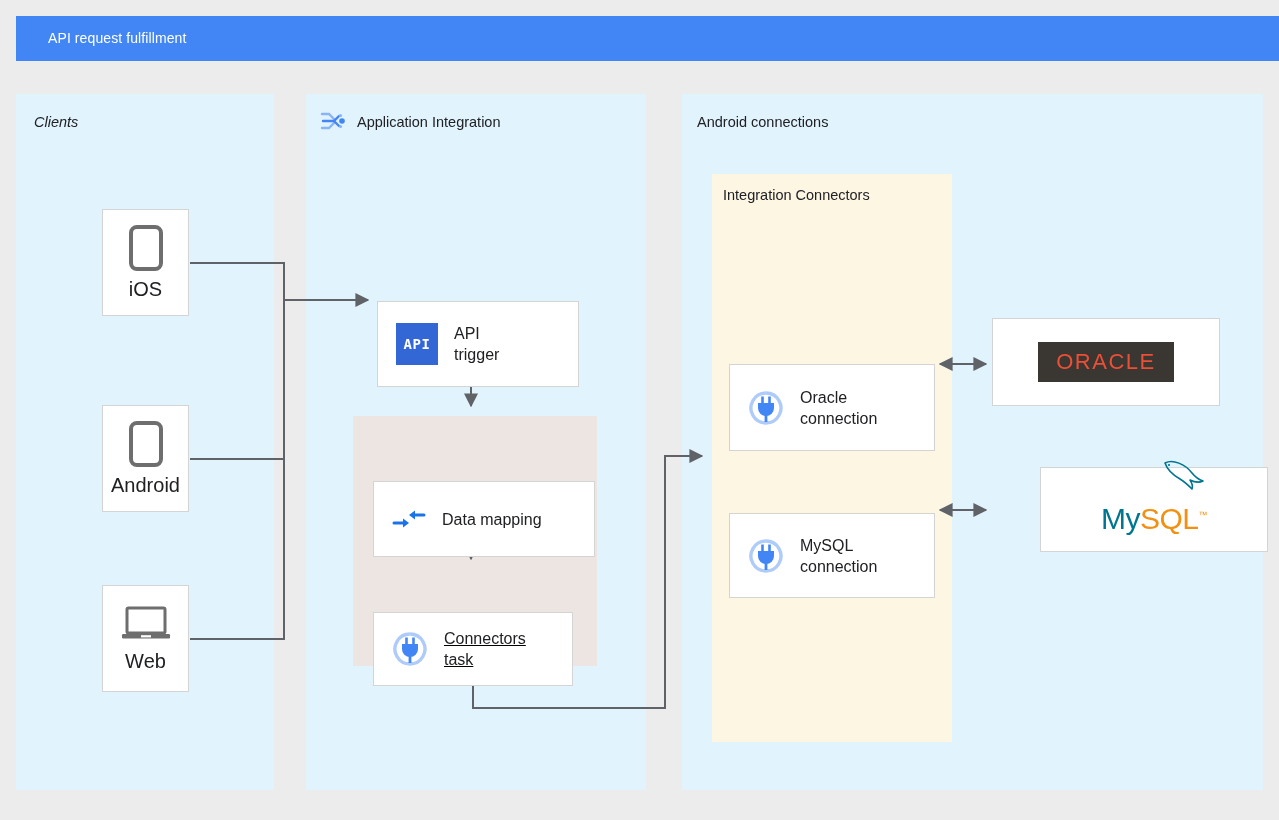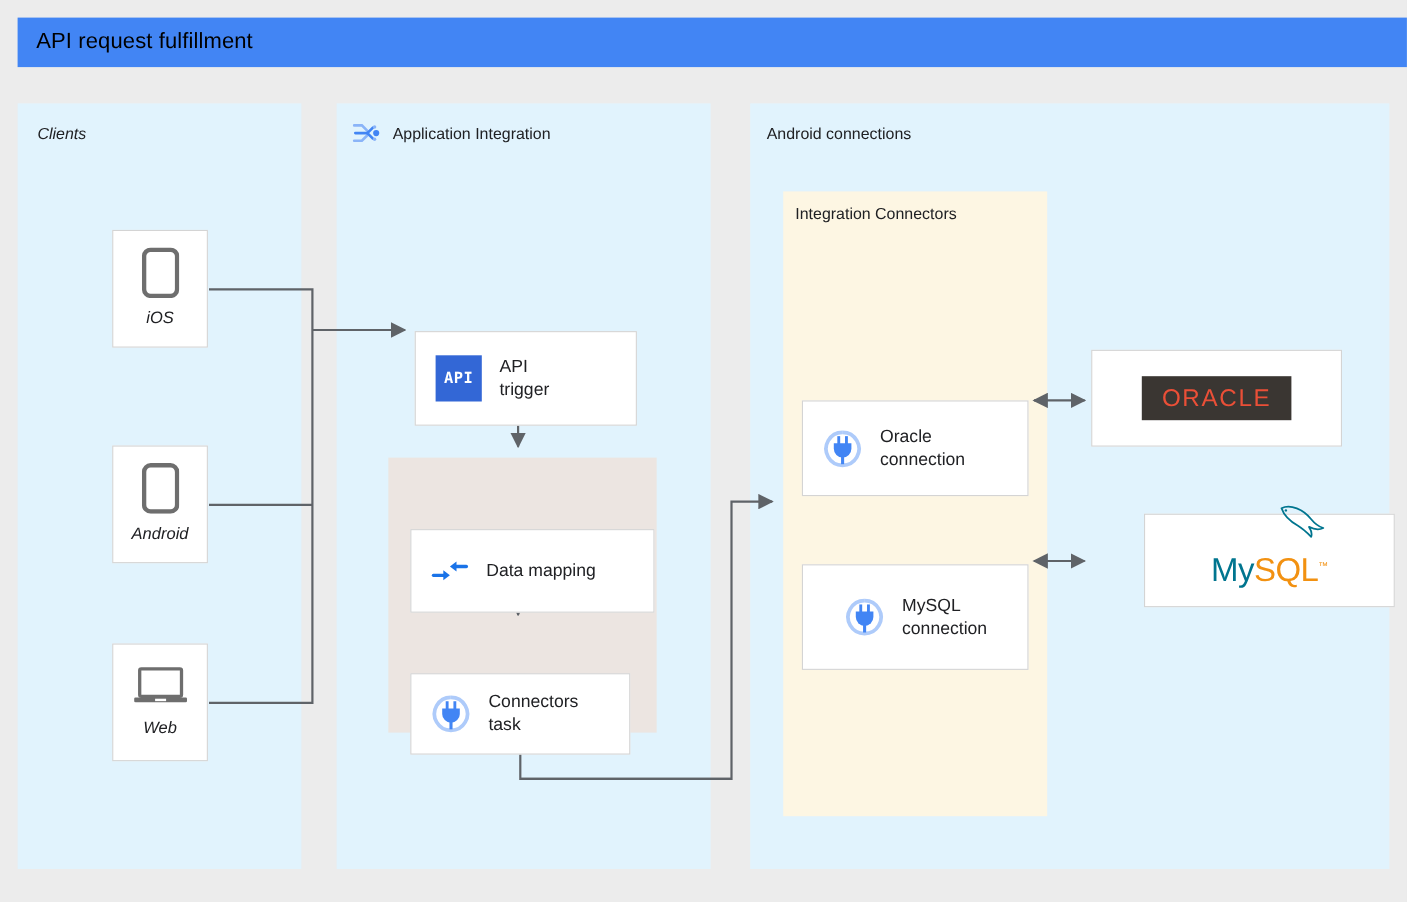--- a/index.html
+++ b/index.html
@@ -21,24 +21,24 @@
     position: absolute;
     left: 16px;
     top: 16px;
     width: 1263px;
     height: 45px;
     background: #4285f4;
     box-sizing: border-box;
   }
   .header-title {
     position: absolute;
-    left: 17px;
+    left: 32px;
     top: 11px;
-    color: #000000;
-    font-size: 20px;
+    color: #ffffff;
+    font-size: 14px;
     line-height: 22px;
     letter-spacing: 0.1px;
     white-space: nowrap;
   }
 
   
   .panel {
     position: absolute;
     background: #e1f3fd;
     box-sizing: border-box;
@@ -111,38 +111,37 @@
   }
 
   
   .client-card {
     flex-direction: column;
     justify-content: center;
     width: 87px;
     height: 107px;
   }
   .client-card .node-label {
-    font-size: 15px;
+    font-size: 20px;
     margin-top: 8px;
-    font-style: italic;
   }
   #node-ios     { left: 102px; top: 209px; }
   #node-android { left: 102px; top: 405px; }
   #node-web     { left: 102px; top: 585px; }
 
   
   .row-card { flex-direction: row; margin-top: 44px; }
   .row-card .card-icon { margin-left: 18px; margin-right: 16px; flex: none; }
 
   #node-api-trigger   { left: 377px; top: 257px; width: 202px; height: 86px; }
   #node-data-mapping  { left: 373px; top: 437px; width: 222px; height: 76px; }
-  #node-connectors-task { left: 373px; top: 568px; width: 200px; height: 74px; }
+  #node-connectors-task { left: 373px; top: 568px; width: 200px; height: 74px; text-decoration: underline; }
 
   #node-oracle-conn { left: 729px; top: 320px; width: 206px; height: 87px; }
-  #node-mysql-conn  { left: 729px; top: 469px; width: 206px; height: 96px; padding-left: 20px; }
+  #node-mysql-conn  { left: 729px; top: 469px; width: 206px; height: 85px; }
 
   
   .logo-card {
     justify-content: center;
     background: #ffffff;
     border: 1px solid #d4d4d4;
   }
   #node-oracle-logo { left: 992px; top: 318px; width: 228px; height: 88px; }
   #node-mysql-logo  { left: 1040px; top: 467px; width: 228px; height: 85px; }
 

